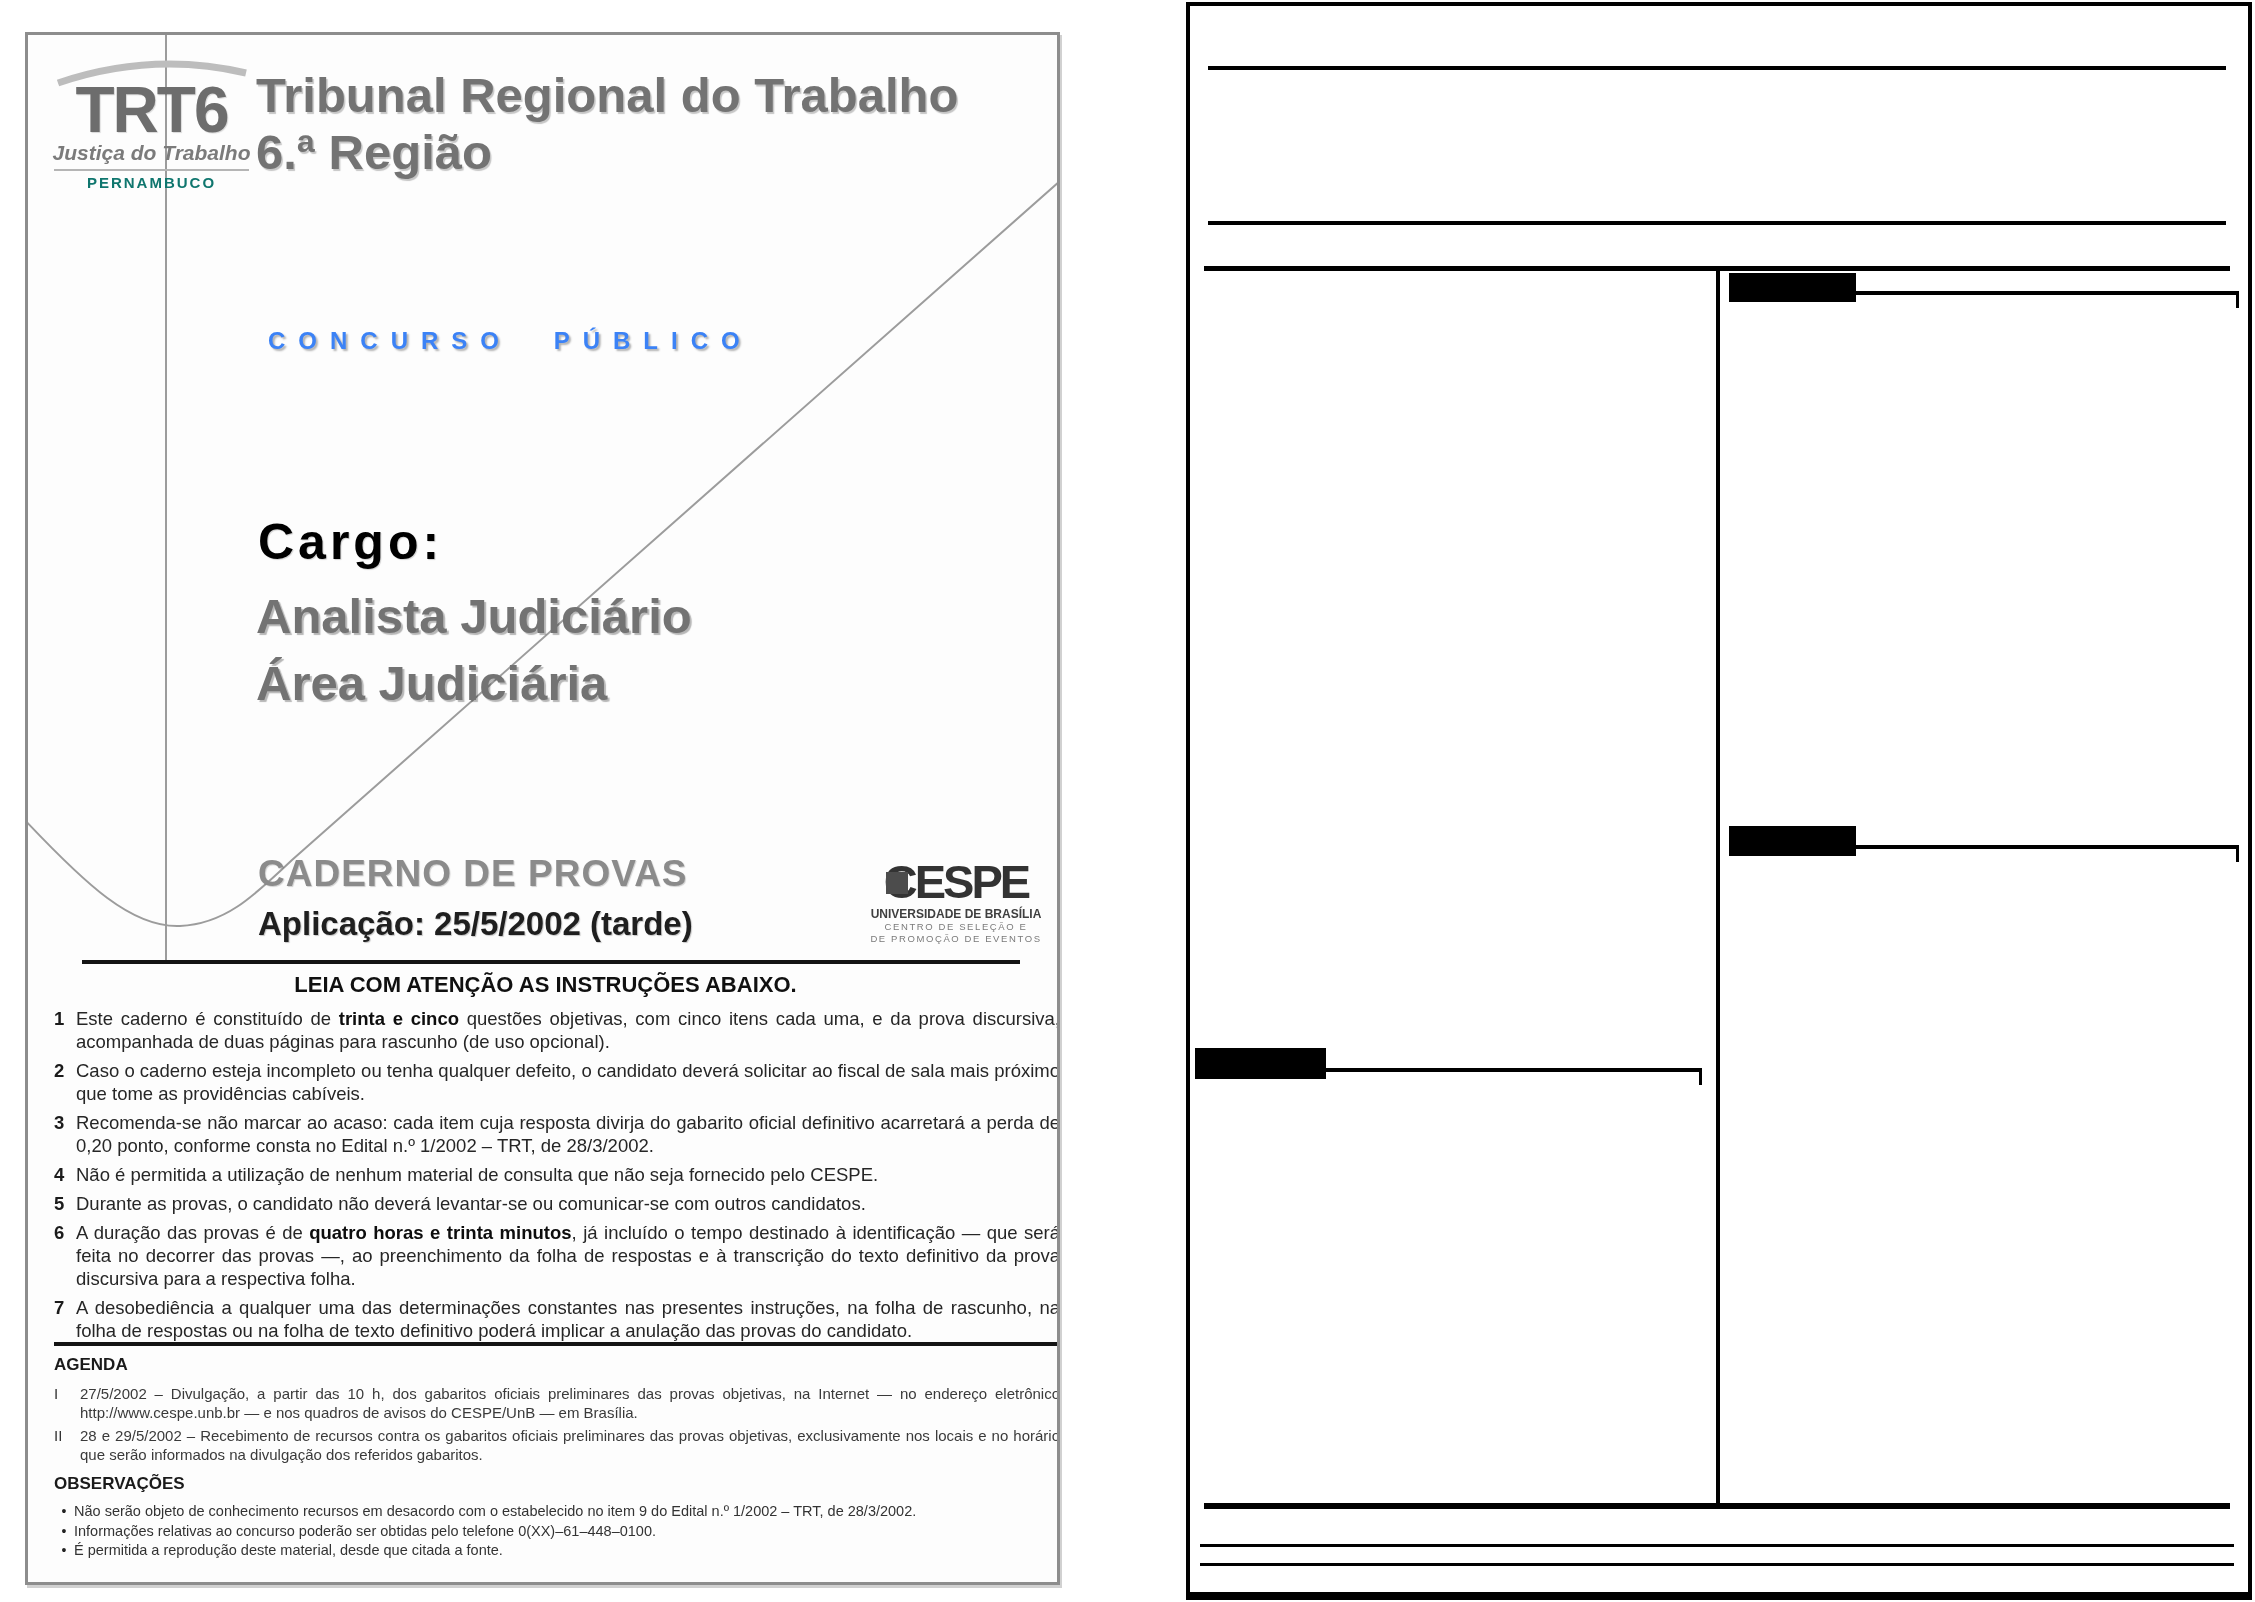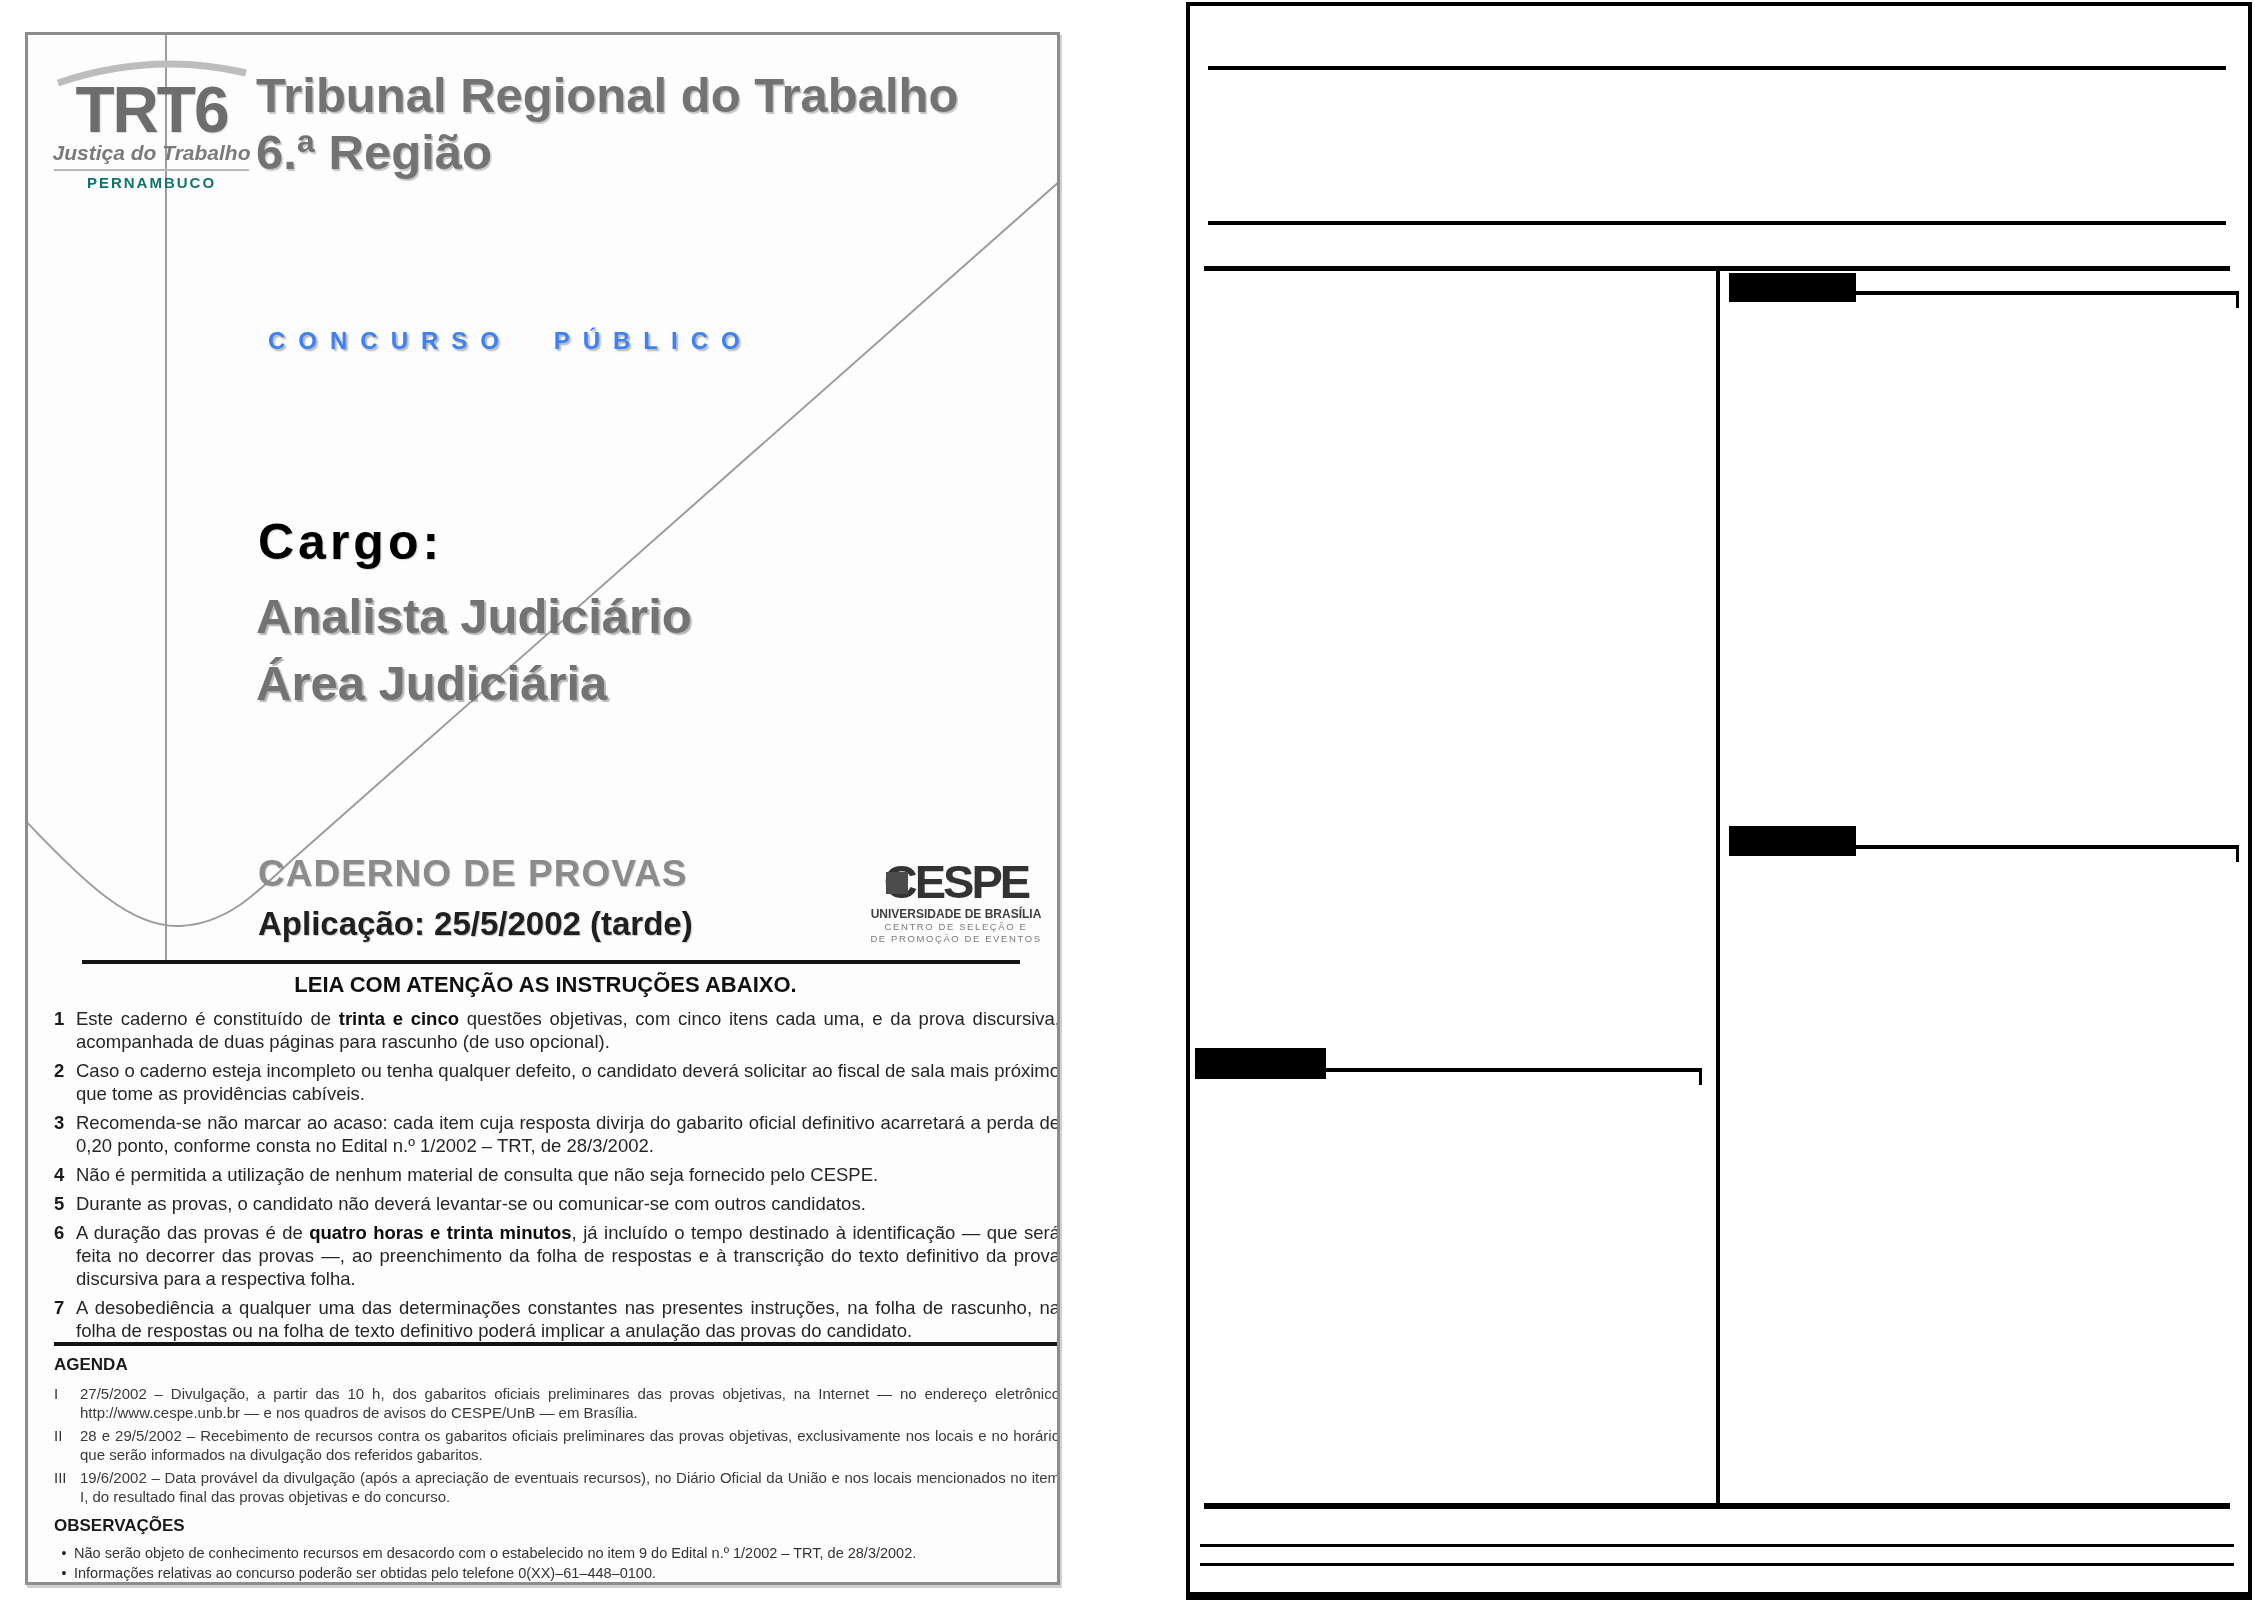--- a/index.html
+++ b/index.html
@@ -159,24 +159,20 @@
     <div class="mini-header">AGENDA</div>
 
     <div class="ag-item">
       <div class="ag-num">I</div>
       <div class="ag-text">27/5/2002 – Divulgação, a partir das 10 h, dos gabaritos oficiais preliminares das provas objetivas, na Internet — no endereço eletrônico http://www.cespe.unb.br — e nos quadros de avisos do CESPE/UnB — em Brasília.</div>
     </div>
     <div class="ag-item">
       <div class="ag-num">II</div>
       <div class="ag-text">28 e 29/5/2002 – Recebimento de recursos contra os gabaritos oficiais preliminares das provas objetivas, exclusivamente nos locais e no horário que serão informados na divulgação dos referidos gabaritos.</div>
     </div>
-    <div class="ag-item">
-      <div class="ag-num">III</div>
-      <div class="ag-text">19/6/2002 – Data provável da divulgação (após a apreciação de eventuais recursos), no Diário Oficial da União e nos locais mencionados no item I, do resultado final das provas objetivas e do concurso.</div>
-    </div>
 
     <div class="mini-header obs-header">OBSERVAÇÕES</div>
 
     <div class="obs-item">
       <div class="obs-bullet">•</div>
       <div class="obs-text">Não serão objeto de conhecimento recursos em desacordo com o estabelecido no item 9 do Edital n.º 1/2002 – TRT, de 28/3/2002.</div>
     </div>
     <div class="obs-item">
       <div class="obs-bullet">•</div>
       <div class="obs-text">Informações relativas ao concurso poderão ser obtidas pelo telefone 0(XX)–61–448–0100.</div>

